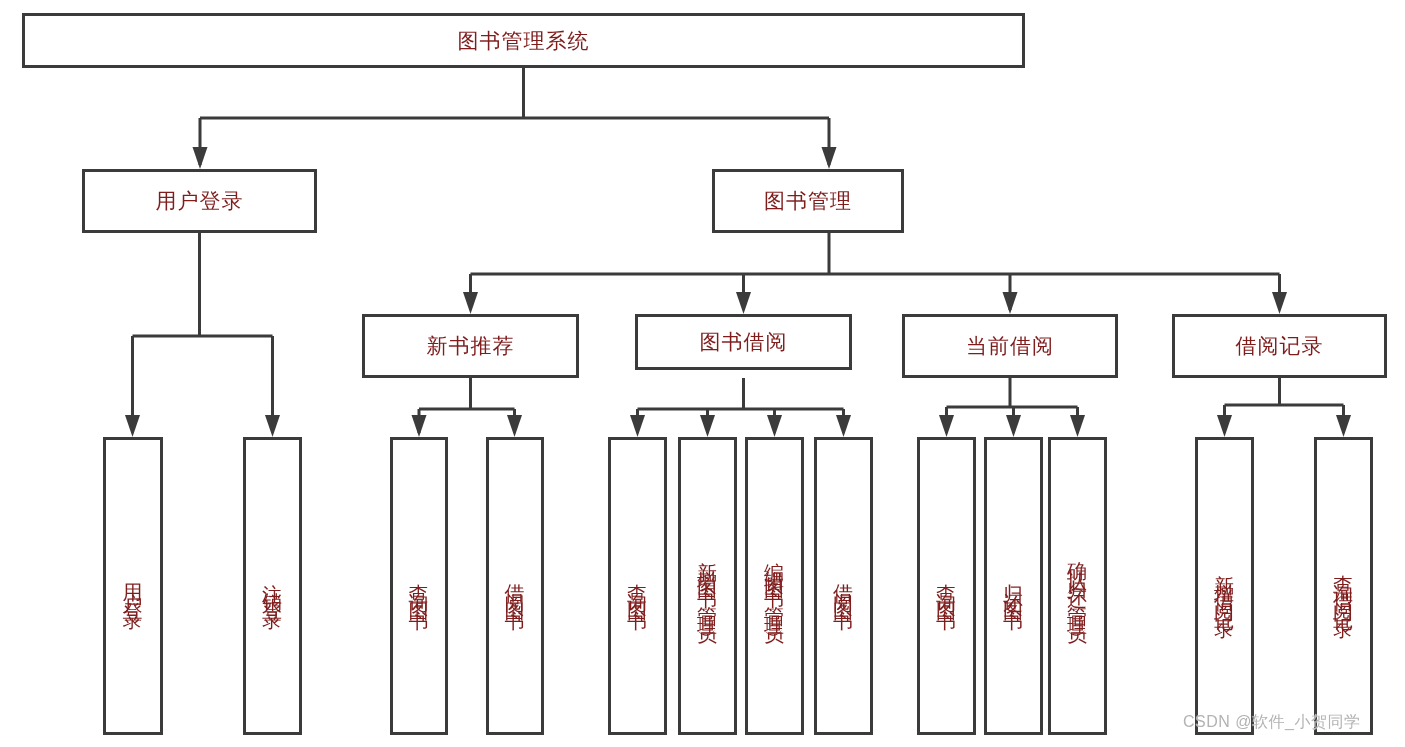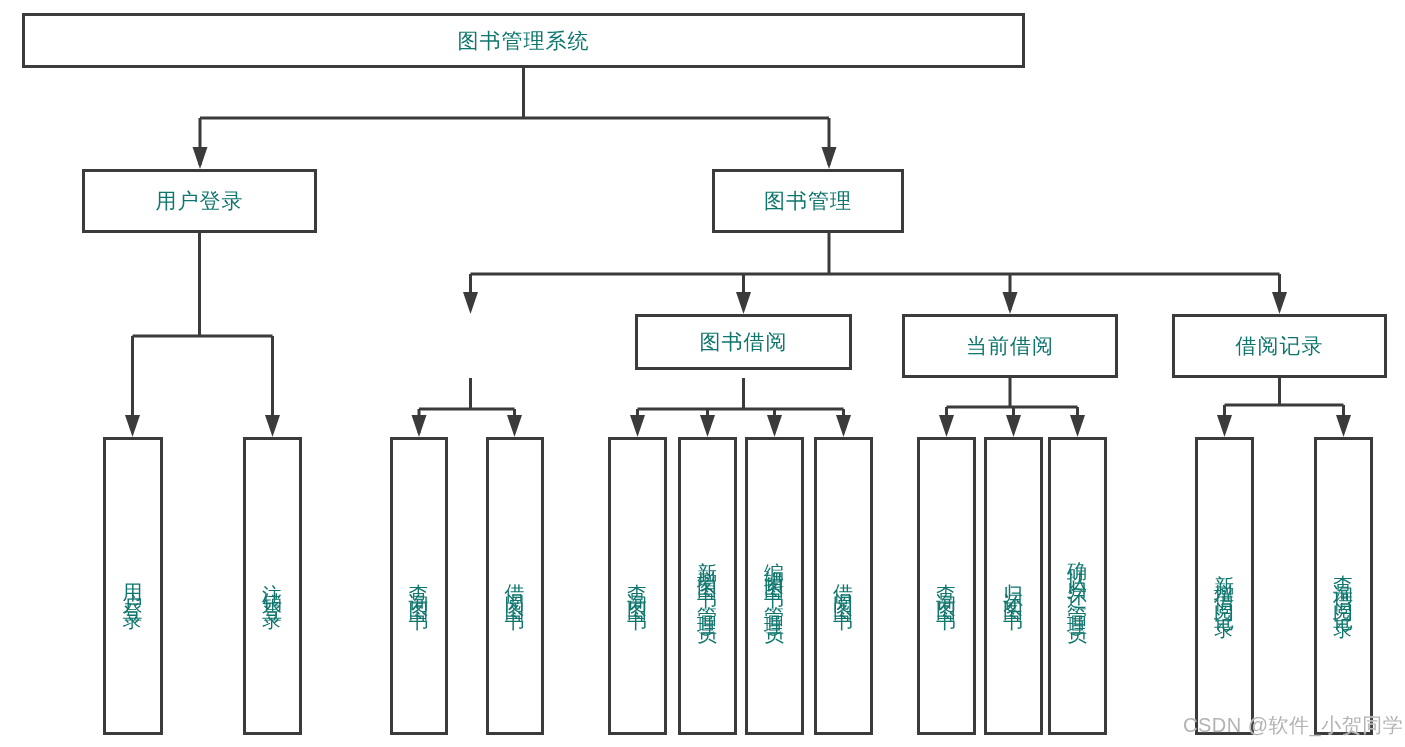--- a/index.html
+++ b/index.html
@@ -10,35 +10,35 @@
     font-family:"Liberation Sans","DejaVu Sans",sans-serif;
     overflow:hidden;
   }
   .wires{position:absolute;left:0;top:0;width:1405px;height:747px;}
   .node{
     position:absolute;
     box-sizing:border-box;
     border:3px solid #3b3b3b;
     background:#ffffff;
     display:flex;align-items:center;justify-content:center;
-    font-size:21px;color:#0f766e;
+    font-size:21px;color:#7f1d1d;
     letter-spacing:1px;
     text-align:center;
   }
   .node.v{
     writing-mode:vertical-rl;
     text-orientation:mixed;
     font-size:20px;
     letter-spacing:9px;
     line-height:1;
   }
   .watermark{
     position:absolute;
     left:1183px;top:712px;
-    font-size:20px;
+    font-size:16px;
     color:#b3b3b3;
     white-space:nowrap;
     letter-spacing:0.5px;
     text-shadow:0 0 1px #ffffff;
   }
 </style>
 </head>
 <body>
 
 <div class="canvas">
@@ -81,20 +81,21 @@
       <polygon points="1217,415 1232,415 1224.5,437"></polygon>
       <polygon points="1336,415 1351,415 1343.5,437"></polygon>
     </g>
   </svg>
 
   <div class="node" style="left:22px;top:13px;width:1003px;height:55px">图书管理系统</div>
 
   <div class="node" style="left:82px;top:169px;width:235px;height:64px">用户登录</div>
   <div class="node" style="left:712px;top:169px;width:192px;height:64px">图书管理</div>
 
+  <div class="node" style="left:362px;top:314px;width:217px;height:64px">新书推荐</div>
   <div class="node" style="left:635px;top:314px;width:217px;height:56px">图书借阅</div>
   <div class="node" style="left:902px;top:314px;width:216px;height:64px">当前借阅</div>
   <div class="node" style="left:1172px;top:314px;width:215px;height:64px">借阅记录</div>
 
   <div class="node v" style="left:103px;top:437px;width:60px;height:298px">用户登录</div>
   <div class="node v" style="left:243px;top:437px;width:59px;height:298px">注销登录</div>
 
   <div class="node v" style="left:390px;top:437px;width:58px;height:298px">查询图书</div>
   <div class="node v" style="left:486px;top:437px;width:58px;height:298px">借阅图书</div>
 

